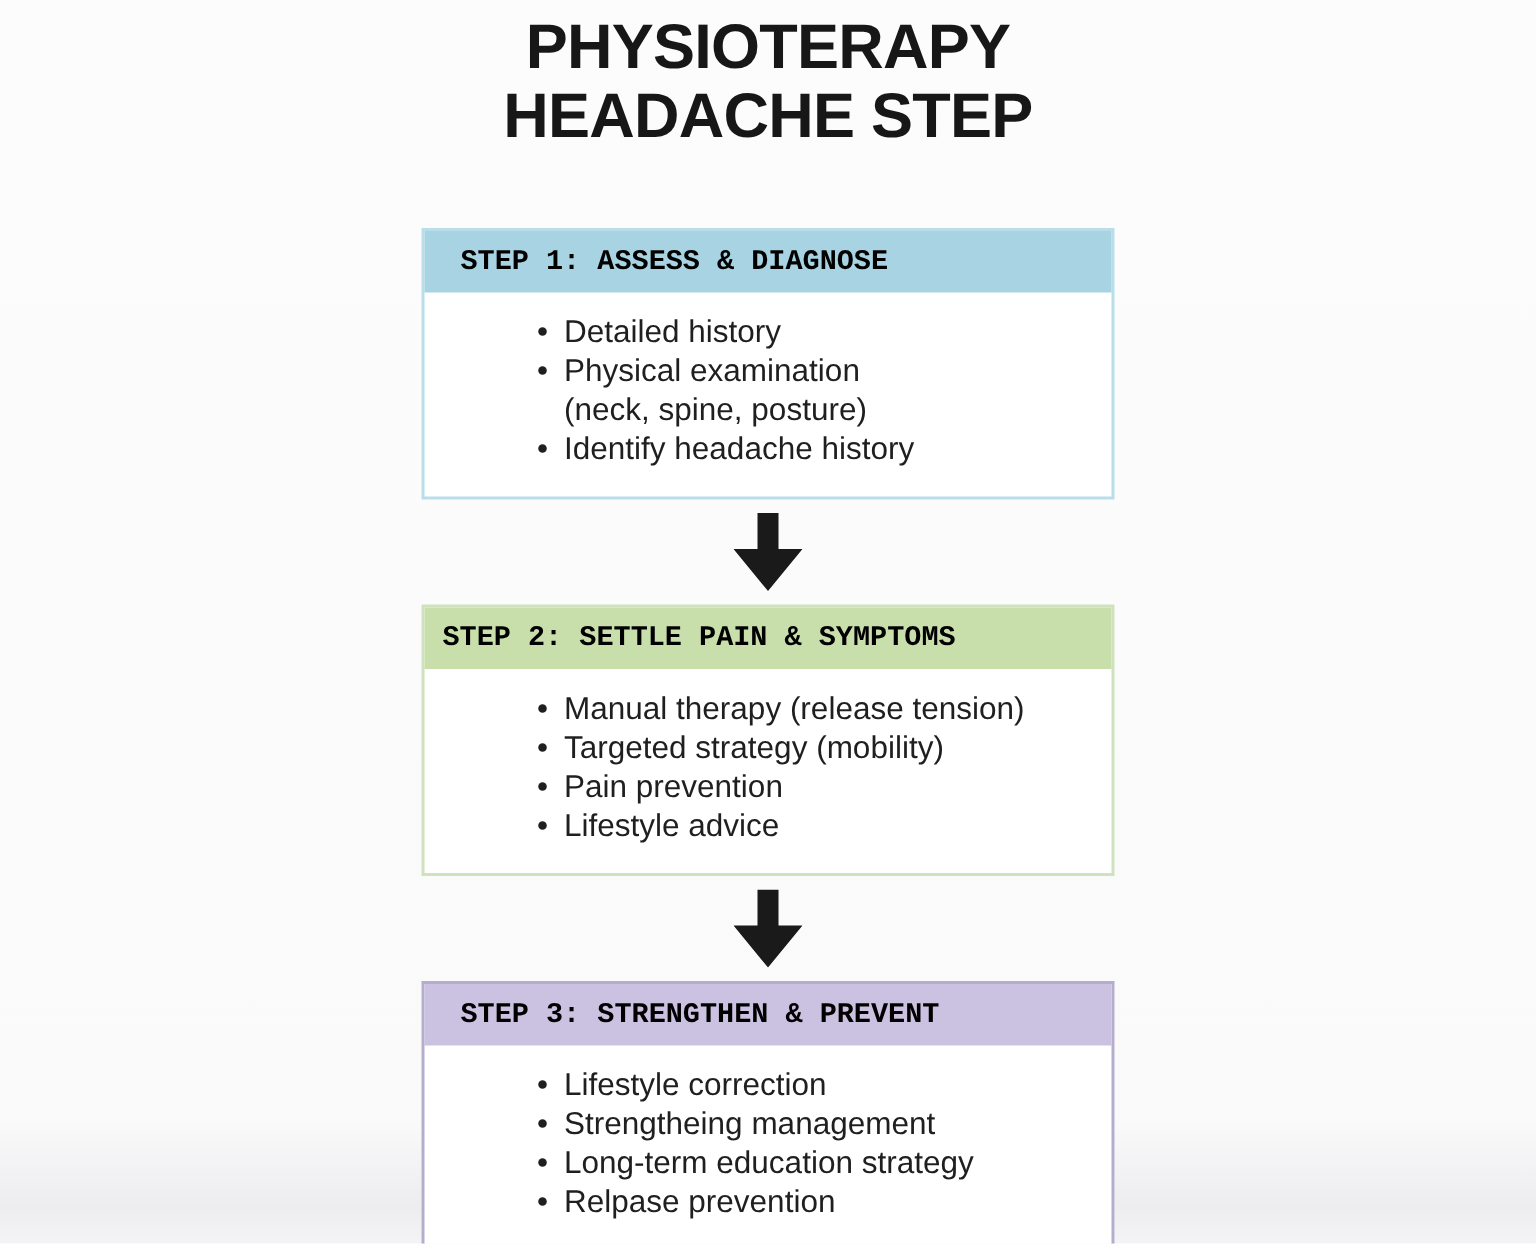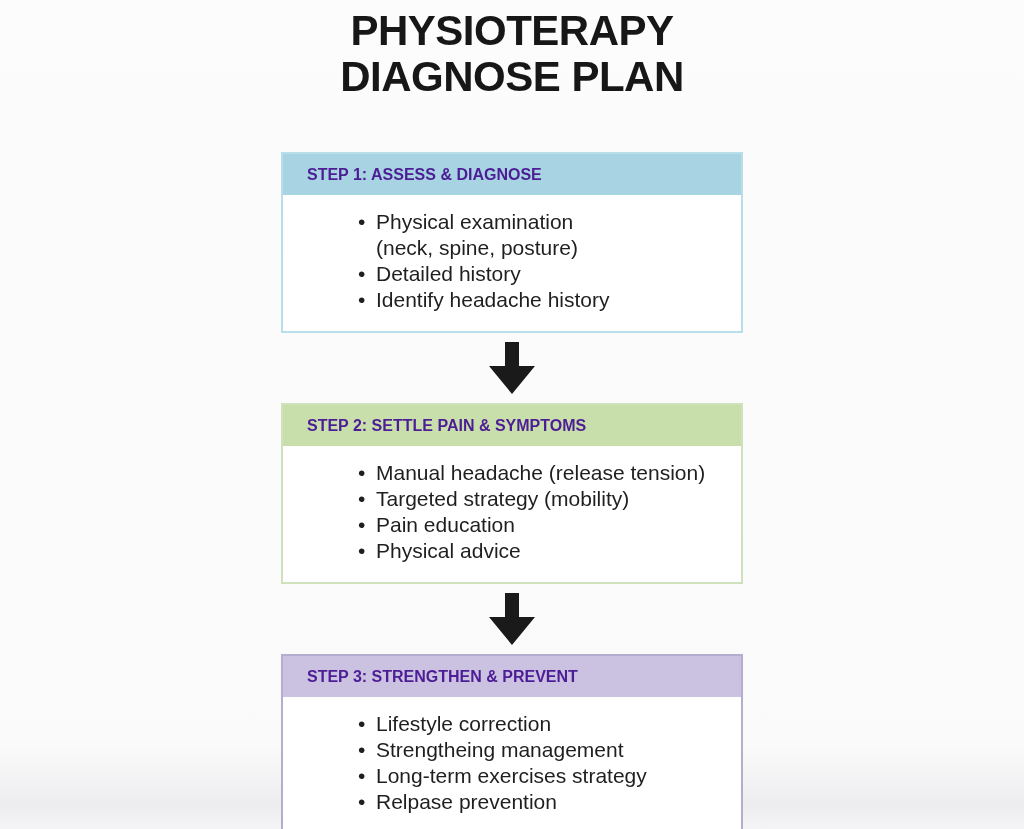--- a/index.html
+++ b/index.html
@@ -30,24 +30,25 @@
   .step-box {
     width: 462px;
     margin: 0 auto;
     border: 2px solid #ccc;
     background: #ffffff;
   }
   .step-header {
     height: 41px;
     line-height: 41px;
     padding-left: 24px;
-    font-size: 16px;
+    font-size: 19px;
     font-weight: 700;
-    color: #4c1d95;
+    color: #000000;
     white-space: nowrap;
+    font-family: Liberation Mono, monospace;
   }
   .step-items {
     list-style: none;
     padding: 14px 18px 18px 93px;
   }
   .step-items li {
     font-size: 21px;
     line-height: 26px;
     color: #1f1f1f;
     white-space: pre-line;
@@ -65,60 +66,60 @@
     align-items: center;
     justify-content: center;
   }
   .arrow-svg { display: block; }
 </style>
 </head>
 <body>
 
 <div class="canvas">
 
-  <h1 class="title"><span>PHYSIOTERAPY</span><br><span>DIAGNOSE PLAN</span></h1>
+  <h1 class="title"><span>PHYSIOTERAPY</span><br><span>HEADACHE STEP</span></h1>
 
   <div class="flow">
 
     <section class="step-box" style="border-color: rgb(185, 221, 233);">
       <div class="step-header" style="background-color: rgb(167, 211, 226);">STEP 1: ASSESS &amp; DIAGNOSE</div>
       <ul class="step-items">
+          <li>Detailed history</li>
           <li>Physical examination
 (neck, spine, posture)</li>
-          <li>Detailed history</li>
           <li>Identify headache history</li>
         </ul>
     </section>
 
     <div class="arrow-gap">
       <svg class="arrow-svg" width="46" height="52" viewBox="0 0 46 52">
         <polygon points="16,0 30,0 30,24 46,24 23,52 0,24 16,24" style="fill: rgb(26, 26, 26);"></polygon>
       </svg>
     </div>
 
     <section class="step-box" style="border-color: rgb(207, 226, 189);">
-      <div class="step-header" style="background-color: rgb(201, 223, 171);">STEP 2: SETTLE PAIN &amp; SYMPTOMS</div>
+      <div class="step-header" style="background-color: rgb(201, 223, 171); padding-left: 12px;">STEP 2: SETTLE PAIN &amp; SYMPTOMS</div>
       <ul class="step-items">
-          <li>Manual headache (release tension)</li>
+          <li>Manual therapy (release tension)</li>
           <li>Targeted strategy (mobility)</li>
-          <li>Pain education</li>
-          <li>Physical advice</li>
+          <li>Pain prevention</li>
+          <li>Lifestyle advice</li>
         </ul>
     </section>
 
     <div class="arrow-gap">
       <svg class="arrow-svg" width="46" height="52" viewBox="0 0 46 52">
         <polygon points="16,0 30,0 30,24 46,24 23,52 0,24 16,24" style="fill: rgb(26, 26, 26);"></polygon>
       </svg>
     </div>
 
     <section class="step-box" style="border-color: rgb(180, 173, 206);">
       <div class="step-header" style="background-color: rgb(203, 193, 224);">STEP 3: STRENGTHEN &amp; PREVENT</div>
       <ul class="step-items">
           <li>Lifestyle correction</li>
           <li>Strengtheing management</li>
-          <li>Long-term exercises strategy</li>
+          <li>Long-term education strategy</li>
           <li>Relpase prevention</li>
         </ul>
     </section>
 
   </div>
 </div>
 
 </body></html>

